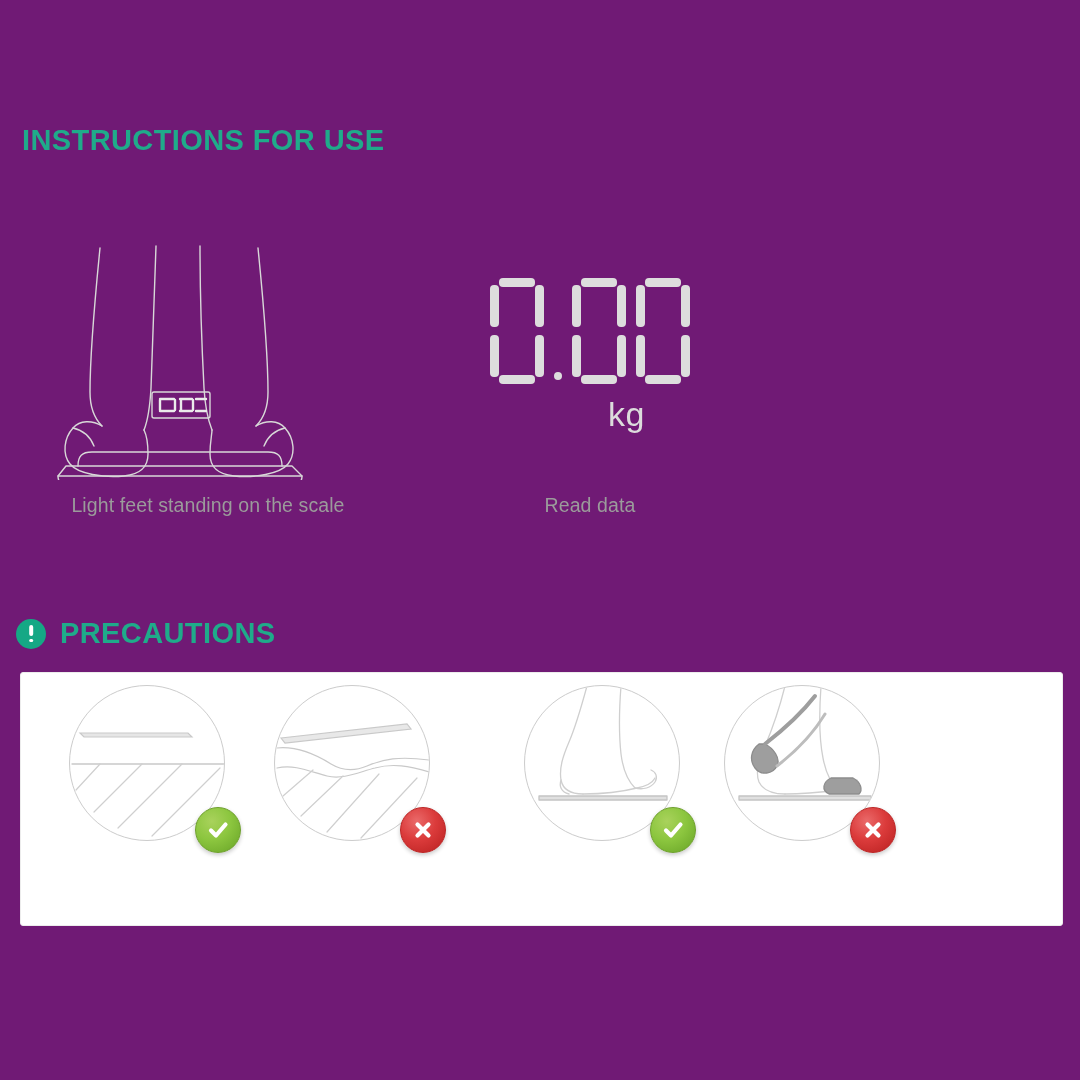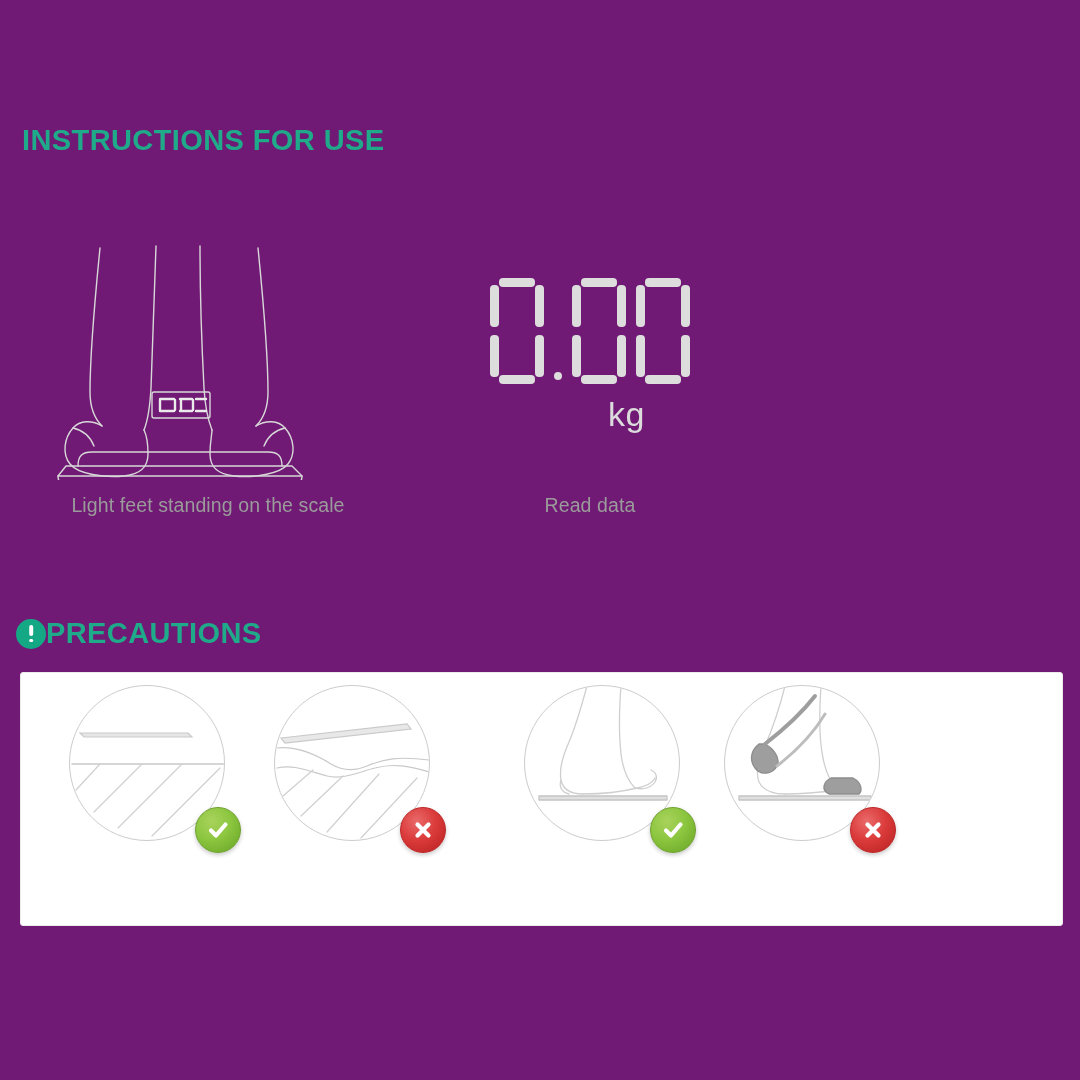--- a/index.html
+++ b/index.html
@@ -58,21 +58,21 @@
   .dot { width: 8px; height: 8px; border-radius: 50%; background: #dddddd; margin-bottom: 4px; }
   .lcd-unit {
     position: absolute; left: 50%; top: 165px;
     margin-left: 18px;
     font-size: 34px; color: #dcdcdc; letter-spacing: 0.5px;
   }
 
   
   #precautions-header {
     position: absolute; left: 16px; top: 617px;
-    display: flex; align-items: center; 
+    display: flex; align-items: center; gap: 14px;
   }
   .warn-badge {
     width: 30px; height: 30px; border-radius: 50%;
     background: #15A885;
     position: relative; flex: none;
   }
   .warn-badge::before {
     content: ""; position: absolute; left: 50%; top: 6px;
     transform: translateX(-50%);
     width: 3.6px; height: 11px; border-radius: 2px; background: #fff;

